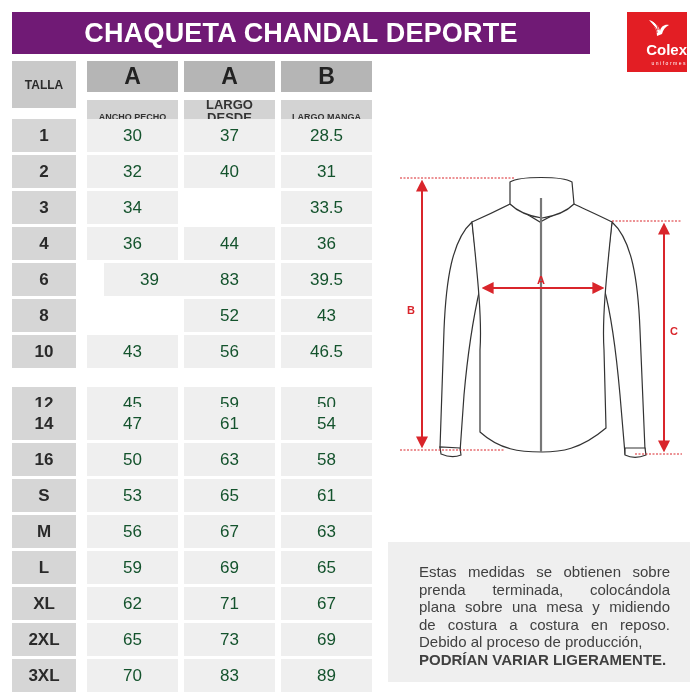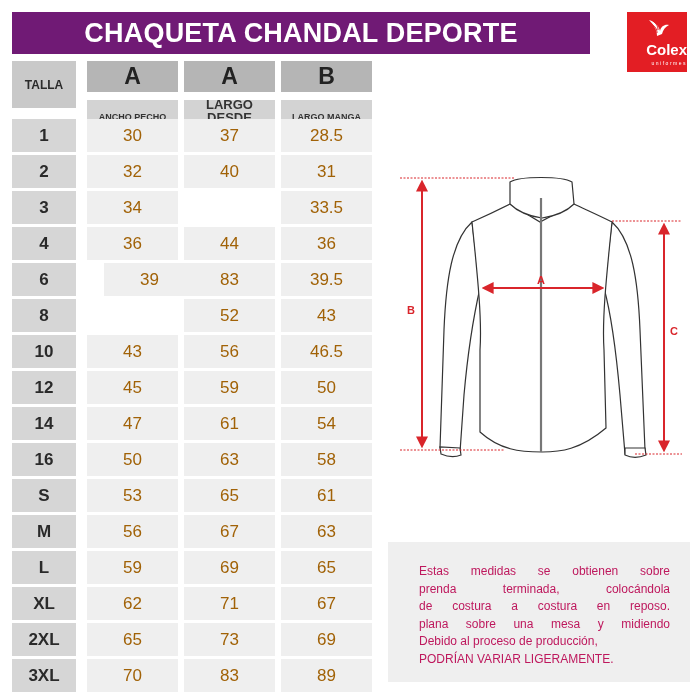--- a/index.html
+++ b/index.html
@@ -37,33 +37,33 @@
   .hdr-col .sub.small { font-size: 13px; }
 
   .rows { position: absolute; left: 12px; top: 119px; }
   .row { position: absolute; left: 0; height: 33px; width: 362px; }
   .row .size {
     position: absolute; left: 0; top: 0; width: 64px; height: 33px; background: #d6d6d6;
     font-weight: bold; font-size: 17px; display: flex; align-items: center; justify-content: center; color: #2a2a2a;
   }
   .row .val {
     position: absolute; top: 0; width: 91px; height: 33px; background: #efefef;
-    font-size: 17px; display: flex; align-items: center; justify-content: center; color: #a16207;
+    font-size: 17px; display: flex; align-items: center; justify-content: center; color: #14532d;
   }
 
   .diagram { position: absolute; left: 380px; top: 170px; width: 320px; height: 300px; }
 
   .note {
     position: absolute; left: 388px; top: 542px; width: 302px; height: 140px;
     background: #efefef; padding: 21px 20px 0 31px;
-    font-size: 12px; line-height: 17.6px; color: #be185d; text-align: justify;
+    font-size: 15px; line-height: 17.6px; color: #404040; text-align: justify;
   }
   .note .line { display: block; text-align-last: justify; white-space: nowrap; }
   .note .line.last { text-align-last: left; }
-  .note .bold { font-weight: normal; display: block; }
+  .note .bold { font-weight: bold; display: block; }
 </style>
 </head>
 <body>
 
 <div class="title-bar">CHAQUETA CHANDAL DEPORTE</div>
 
 <div class="logo">
   <svg class="wing" viewBox="0 0 26 26">
     <path d="M4 2 C10 4 14 8 15 13 C16 8 20 6 24 7 C20 9 18 12 17 16 L12 18 C12 12 9 7 4 2 Z" fill="#fff"></path>
     <path d="M6 6 C10 8 12 11 12 15" stroke="#e31e24" stroke-width="1" fill="none"></path>
@@ -122,21 +122,21 @@
     <div class="size">8</div>
     <div class="val" style="left:172px">52</div>
     <div class="val" style="left:269px">43</div>
   </div>
   <div class="row" style="top:216px">
     <div class="size">10</div>
     <div class="val" style="left:75px">43</div>
     <div class="val" style="left:172px">56</div>
     <div class="val" style="left:269px">46.5</div>
   </div>
-  <div class="row" style="top:252px">
+  <div class="row" style="top:268px">
     <div class="size">12</div>
     <div class="val" style="left:75px">45</div>
     <div class="val" style="left:172px">59</div>
     <div class="val" style="left:269px">50</div>
   </div>
   <div class="row" style="top:288px">
     <div class="size">14</div>
     <div class="val" style="left:75px">47</div>
     <div class="val" style="left:172px">61</div>
     <div class="val" style="left:269px">54</div>
@@ -215,17 +215,17 @@
     <line x1="104" y1="118" x2="222" y2="118" stroke-width="2" marker-start="url(#ah)" marker-end="url(#ah)"></line>
   </g>
   <text x="161" y="114" text-anchor="middle" font-family="Liberation Sans, sans-serif" font-weight="bold" font-size="11" fill="#d9252b">A</text>
   <text x="31" y="144" text-anchor="middle" font-family="Liberation Sans, sans-serif" font-weight="bold" font-size="11" fill="#d9252b">B</text>
   <text x="294" y="165" text-anchor="middle" font-family="Liberation Sans, sans-serif" font-weight="bold" font-size="11" fill="#d9252b">C</text>
 </svg>
 
 <div class="note">
   <span class="line">Estas medidas se obtienen sobre</span>
   <span class="line">prenda terminada, colocándola</span>
+  <span class="line">plana sobre una mesa y midiendo</span>
   <span class="line">de costura a costura en reposo.</span>
-  <span class="line">plana sobre una mesa y midiendo</span>
   <span class="line last">Debido al proceso de producción,</span>
   <span class="bold">PODRÍAN VARIAR LIGERAMENTE.</span>
 </div>
 
 </body></html>

